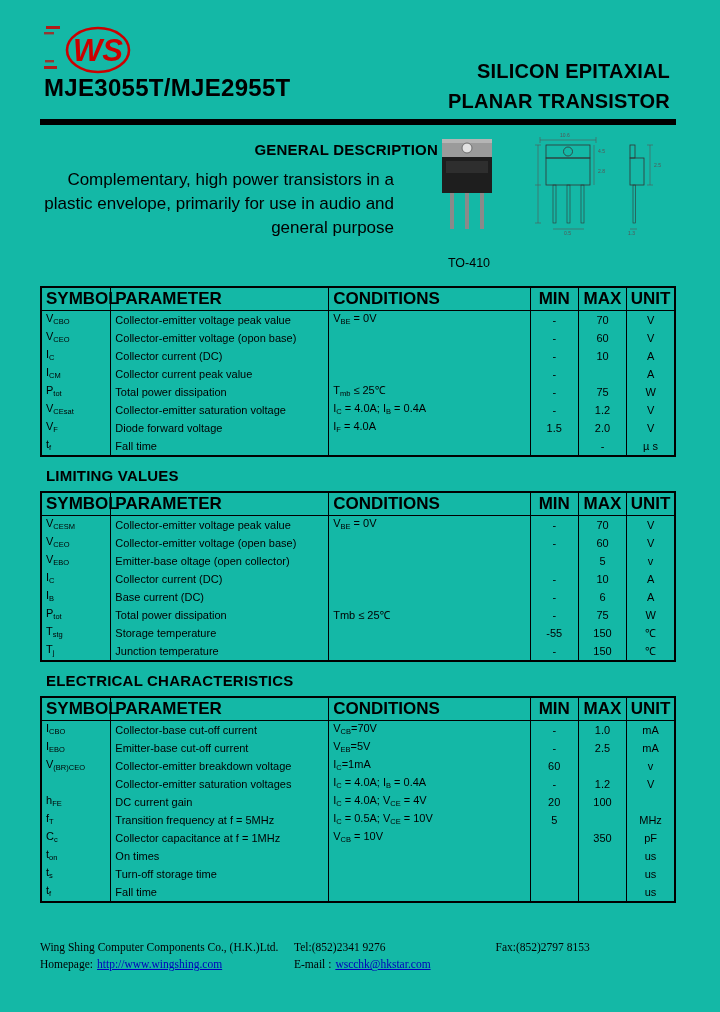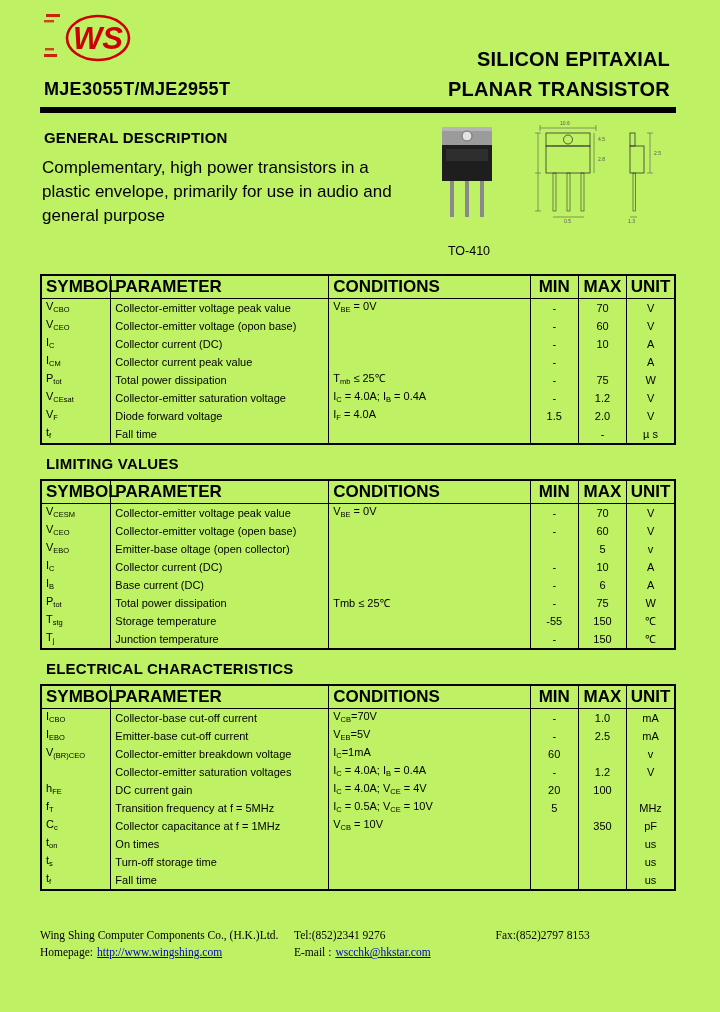--- a/index.html
+++ b/index.html
@@ -1,30 +1,30 @@
 <!DOCTYPE html>
 <html><head>
 <meta charset="utf-8">
 <style>
   * { box-sizing: border-box; margin: 0; padding: 0; }
   html,body { background:#ffffff; }
   body { font-family: "Liberation Sans", sans-serif; color:#000; }
-  .page { width:720px; height:1012px; background:#bef264; position:relative; overflow:hidden;
-          padding: 12px 44px 0 40px; }
+  .page { width:720px; height:1012px; background:#14b8a6; position:relative; overflow:hidden;
+          padding: 24px 44px 0 40px; }
 
   
   .hdr { position:relative; height:92px; }
   .logo { position:absolute; top:-4px; left:2px; }
-  .part-number { position:absolute; left:4px; bottom:4px; font-size:18px; font-weight:bold; letter-spacing:0.3px; }
+  .part-number { position:absolute; left:4px; bottom:14px; font-size:24px; font-weight:bold; letter-spacing:0.3px; }
   .titles { position:absolute; right:6px; bottom:0; text-align:right; font-size:20px; font-weight:bold; line-height:1.5; letter-spacing:0.2px; }
   .hrule { height:6px; background:#000; margin-top:3px; }
 
   
   .desc { display:flex; margin-top:6px; min-height:132px; }
-  .desc-left { width:402px; }
+  .desc-left { width:402px;text-align:right; }
   h2.sec { font-size:15px; font-weight:bold; letter-spacing:0.2px; }
   .desc h2.sec { margin:10px 0 10px 4px; }
   .desc p { font-size:17px; line-height:1.42; max-width:352px; margin-left:2px; }
   .figure { margin-left:auto; width:238px; padding-top:2px; }
   .caption { width:62px; text-align:center; font-size:12.5px; margin-top:1px; }
 
   
   .tsec h2.sec { margin:0 0 7px 6px; }
   .tsec { margin-top:16px; }
   .tsec + .tsec { margin-top:10px; }

